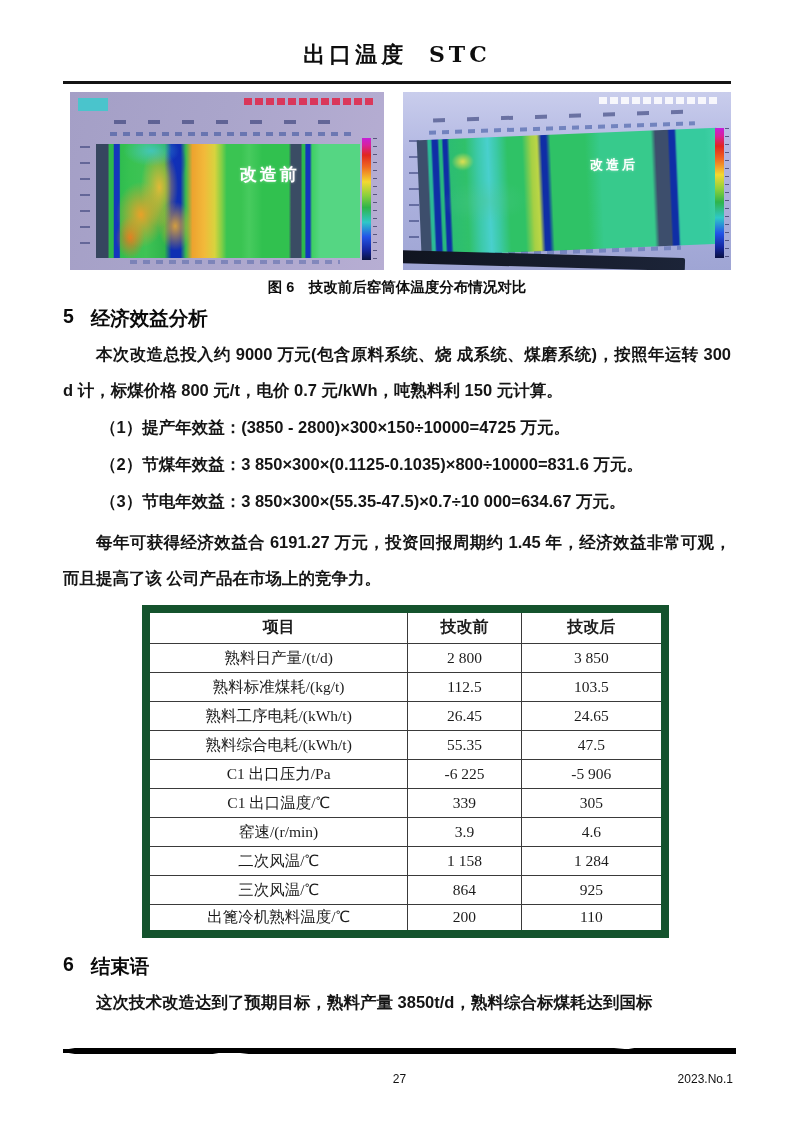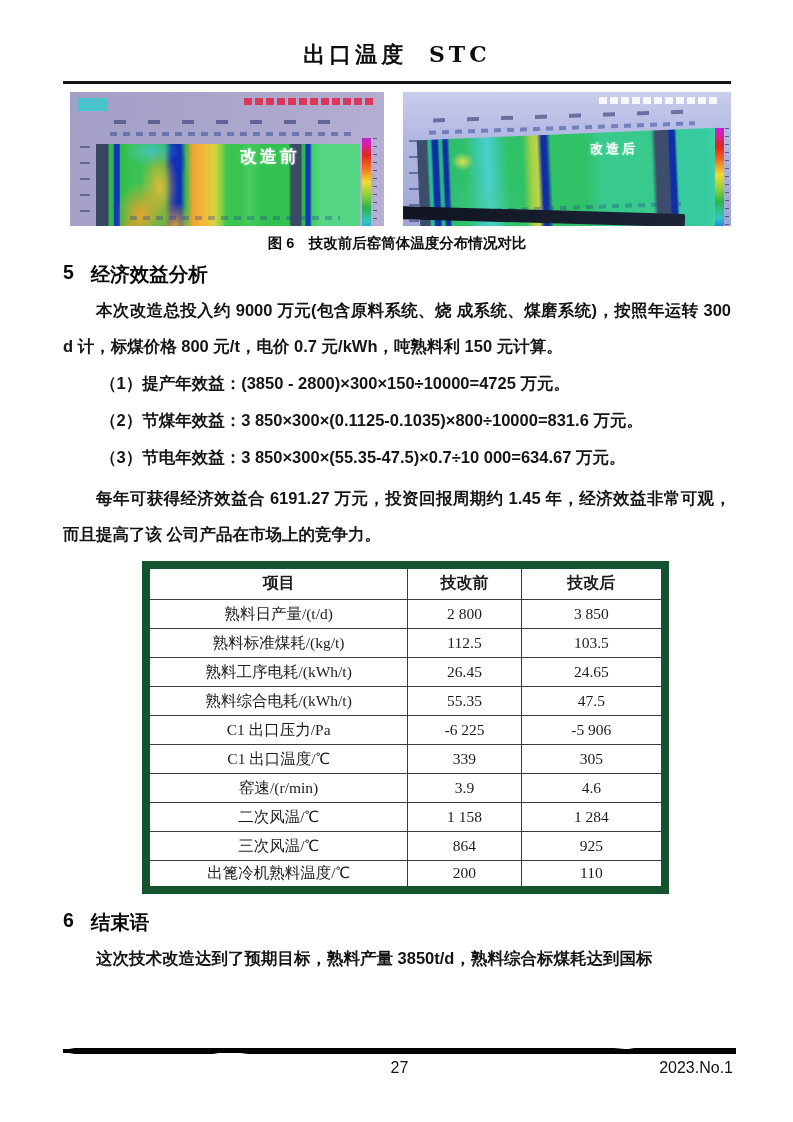--- a/index.html
+++ b/index.html
@@ -13,21 +13,21 @@
 
   
   .journal-title {
     margin-top:40px; text-align:center;
     font-family:"DejaVu Serif", serif;
     font-size:22px; font-weight:600; letter-spacing:4px; word-spacing:10px; color:#0d0d0d;
   }
   .header-rule { margin-top:11px; height:2.5px; background:#141414; }
 
   
-  .figure-row { margin-top:8px; margin-left:7px; display:flex; gap:19px; height:134px; }
+  .figure-row { margin-top:8px; margin-left:7px; display:flex; gap:19px; height:178px; }
   .photo { position:relative; overflow:hidden; }
   .photo-before { width:326px; background:linear-gradient(105deg,#a49fc6 0%,#aaa5cb 45%,#b7aed3 100%); }
   .photo-after  { width:340px; background:linear-gradient(180deg,#c9cdec 0%,#b2b7e2 35%,#9fa5d4 100%);text-align:right; }
 
   .chip-cyan { position:absolute; left:8px; top:6px; width:30px; height:13px; background:#40c8cc; opacity:.9; }
   .stamp-red { position:absolute; right:10px; top:6px; width:130px; height:7px;
     background:repeating-linear-gradient(90deg, rgba(225,35,70,.85) 0 8px, transparent 8px 11px); filter:blur(.4px); }
   .stamp-white { position:absolute; right:12px; top:5px; width:120px; height:7px;
     background:repeating-linear-gradient(90deg, rgba(255,255,255,.85) 0 8px, transparent 8px 11px); filter:blur(.4px); }
 
@@ -136,21 +136,21 @@
 
   
   .footer { position:absolute; left:63px; right:57px; top:1048px; }
   .footer-rule { height:6px;
     background:
       radial-gradient(120px 3.2px at 12% 50%, #000 97%, transparent),
       radial-gradient(170px 3.8px at 42% 42%, #000 97%, transparent),
       radial-gradient(160px 3.4px at 72% 58%, #000 97%, transparent),
       radial-gradient(110px 3px  at 94% 48%, #000 97%, transparent),
       linear-gradient(#000 0 0) center / 100% 1.6px no-repeat; }
-  .footer-row { position:relative; margin-top:5px; height:16px; font-size:16px; color:#111; }
+  .footer-row { position:relative; margin-top:18px; height:16px; font-size:12px; color:#111; }
   .page-num { position:absolute; left:50%; transform:translateX(-50%); }
   .issue { position:absolute; right:3px; }
 </style>
 </head>
 <body>
 
 <div class="page">
   <div class="content">
 
     <div class="journal-title">出口温度 STC</div>

